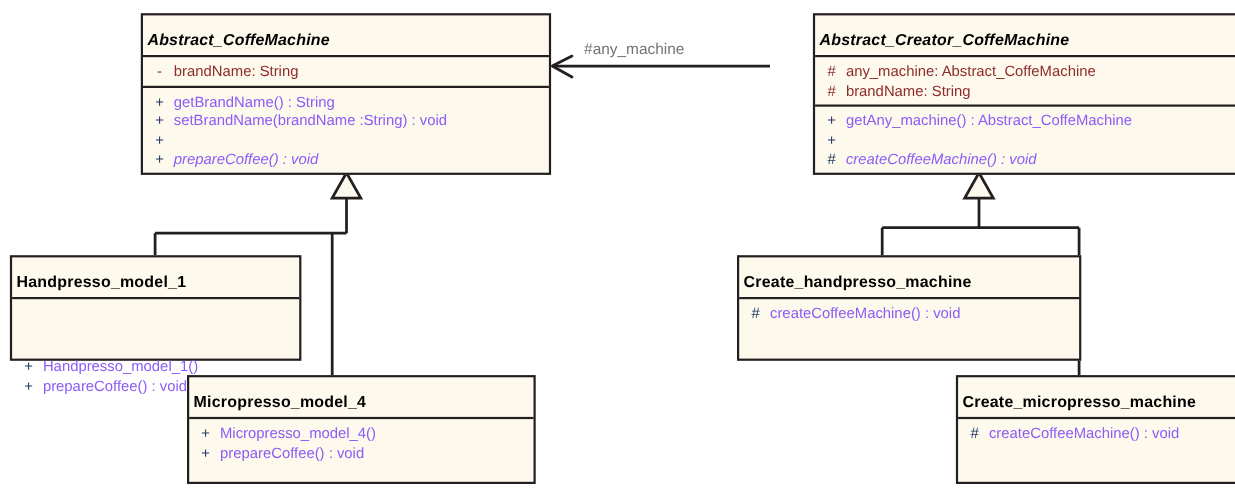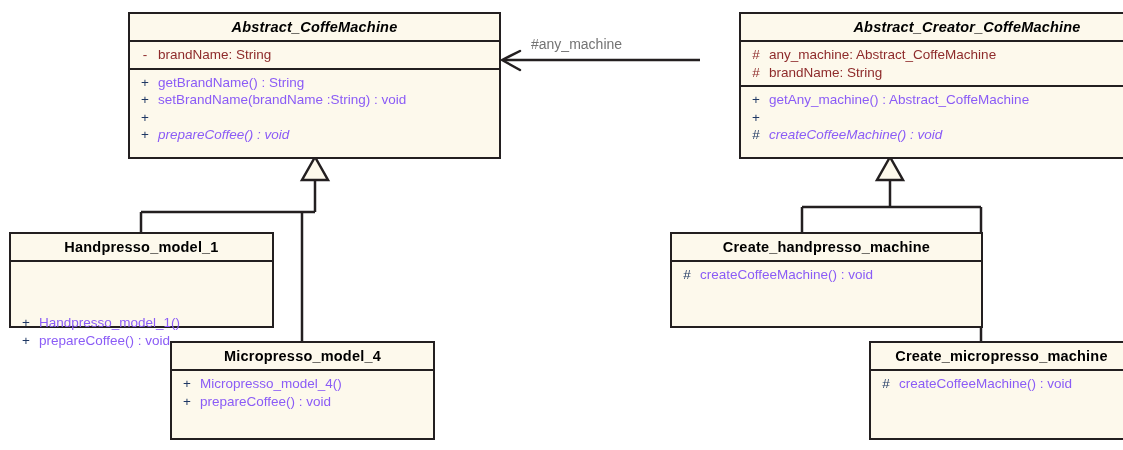--- a/index.html
+++ b/index.html
@@ -18,25 +18,24 @@
   .uml-class {
     position: absolute;
     box-sizing: border-box;
     background: #fdf9ec;
     border: 2px solid #231f20;
     display: flex;
     flex-direction: column;
   }
   .class-header {
     box-sizing: border-box;
-    text-align: center;
     font-weight: bold;
     font-size: 14.5px;
     color: #000000;
-    padding: 5px 4px 5px 4px;
+    padding: 15px 4px 5px 4px;
     border-bottom: 2px solid #231f20;
     letter-spacing: 0.2px;
   }
   .class-header.abstract {
     font-style: italic;
   }
   .compartment {
     box-sizing: border-box;
     padding: 4px 2px 4px 2px;
     border-bottom: 2px solid #231f20;
@@ -177,21 +176,21 @@
         <span class="vis">+</span>
         <span class="mname">Handpresso_model_1()</span>
       </div>
       <div class="member-row meth-row">
         <span class="vis">+</span>
         <span class="mname">prepareCoffee() : void</span>
       </div>
     </div>
   </div>
 
-  <div class="uml-class" style="left:170px; top:341px; width:265px; height:99px;">
+  <div class="uml-class" style="left:170px; top:341px; width:317px; height:99px;">
     <div class="class-header">Micropresso_model_4</div>
     <div class="compartment last">
       <div class="member-row meth-row">
         <span class="vis">+</span>
         <span class="mname">Micropresso_model_4()</span>
       </div>
       <div class="member-row meth-row">
         <span class="vis">+</span>
         <span class="mname">prepareCoffee() : void</span>
       </div>

